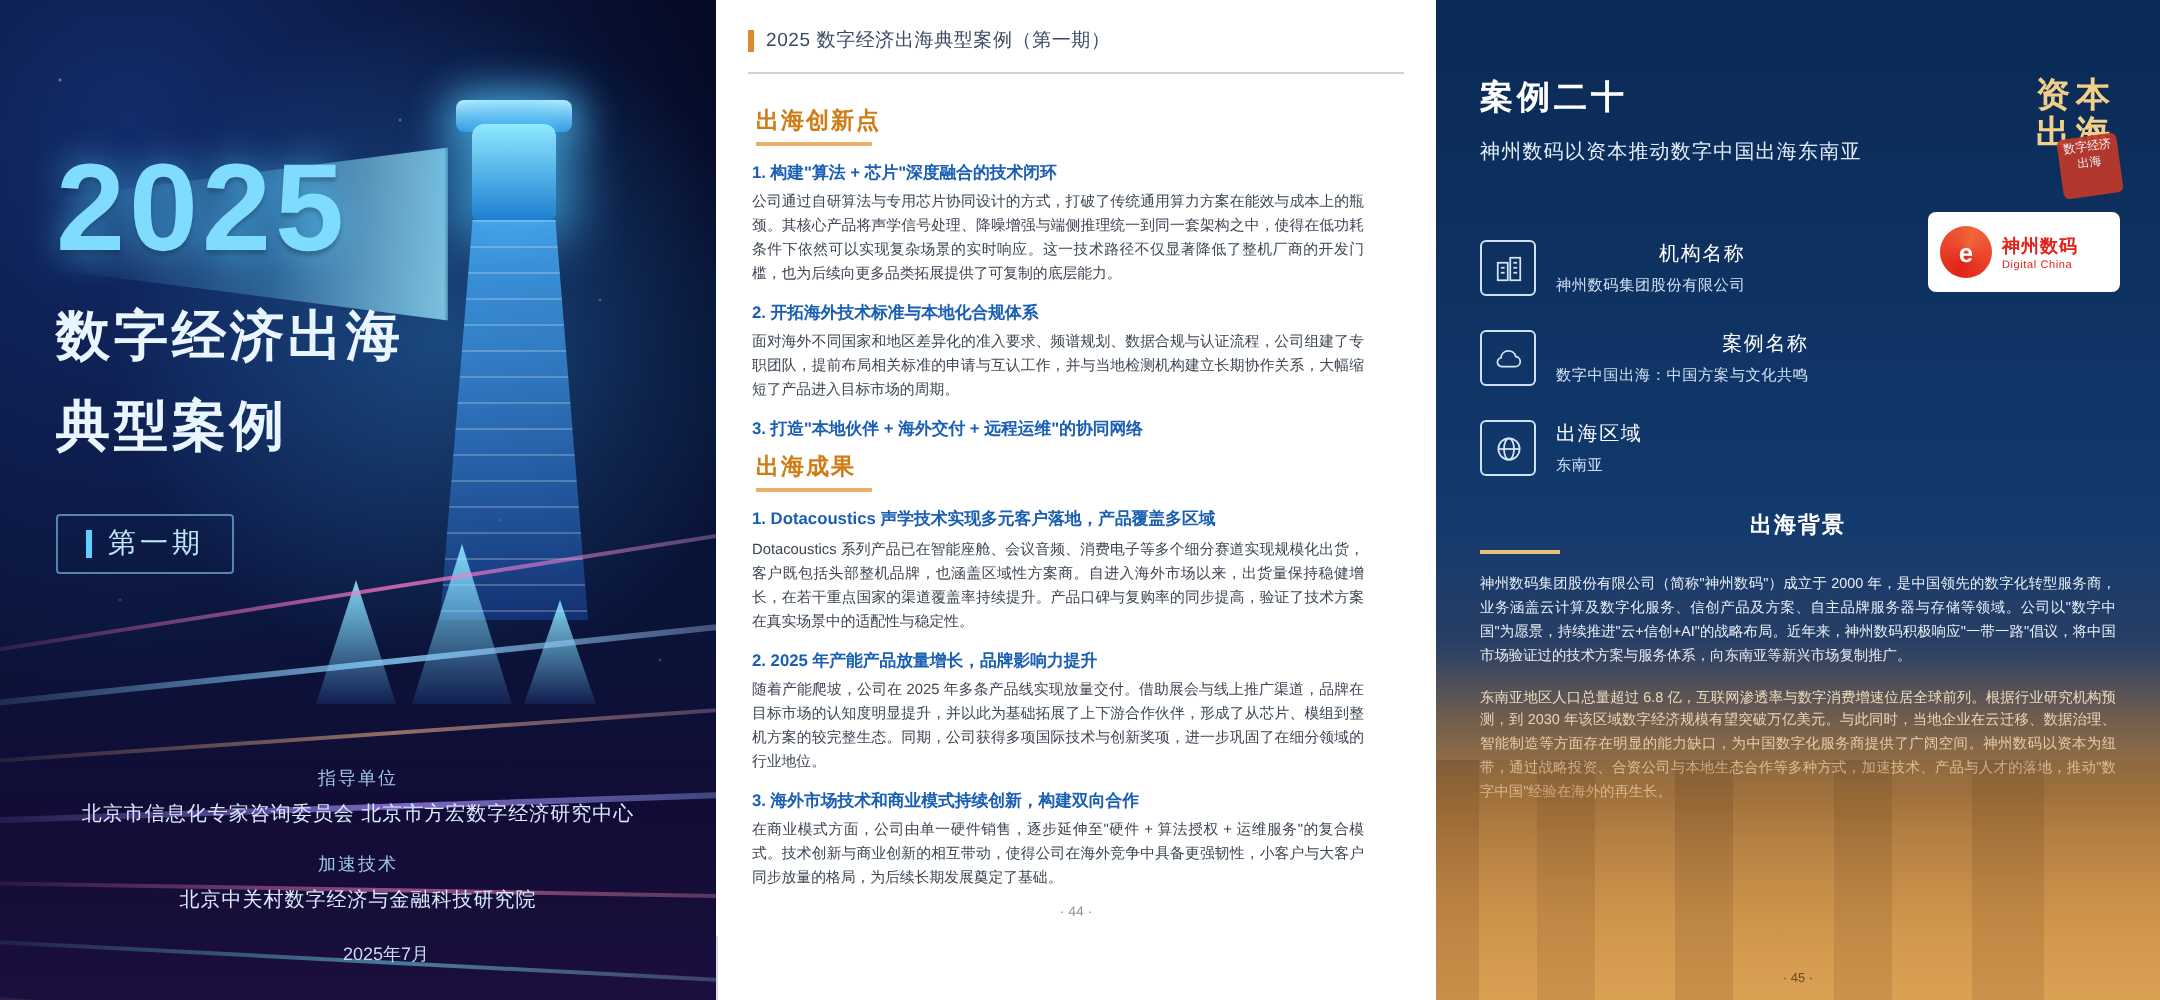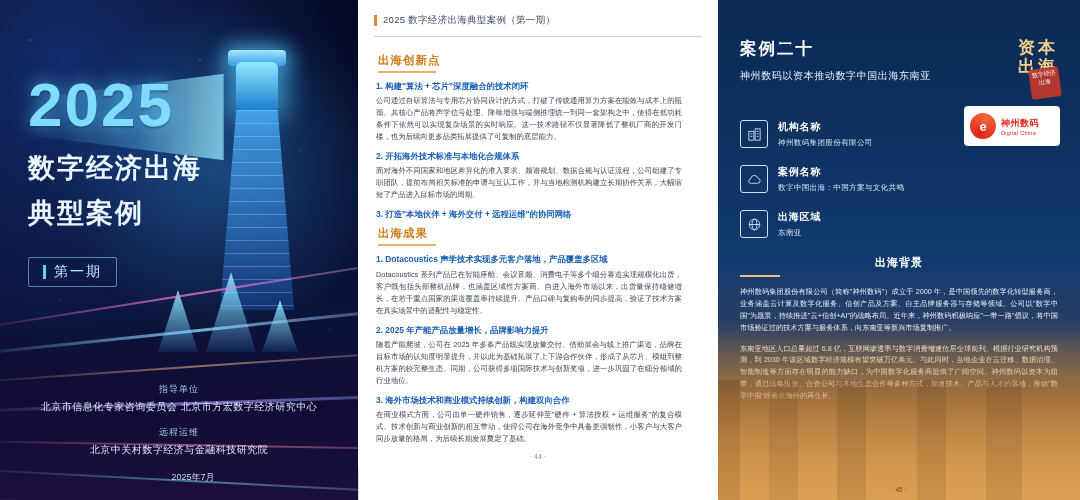--- a/index.html
+++ b/index.html
@@ -165,21 +165,21 @@
   .logo-text .lt1{font-size:9px;font-weight:bold;color:#e2231a;letter-spacing:.5px;}
   .logo-text .lt2{font-size:5.5px;color:#e2231a;letter-spacing:.3px;}
 
   .info-list{position:relative;margin:28px 0 0 0;padding:0 22px;}
   .info-row{display:flex;align-items:flex-start;gap:10px;margin-bottom:17px;}
   .ico{
     flex:0 0 26px;width:26px;height:26px;border:1.3px solid #cfe1f5;border-radius:3px;
     display:flex;align-items:center;justify-content:center;color:#d6e6f8;
   }
   .ico svg{width:15px;height:15px;fill:none;stroke:#d6e6f8;stroke-width:1.4;}
-  .info-k{font-size:10px;font-weight:bold;color:#ffffff;letter-spacing:.8px;}
+  .info-k{font-size:10px;font-weight:normal;color:#ffffff;letter-spacing:.8px;text-align:right;}
   .info-v{font-size:7.6px;color:#cfe0f3;margin-top:4px;letter-spacing:.3px;}
 
   .bg-h{margin:12px 22px 0 22px;font-size:11px;font-weight:bold;color:#ffffff;letter-spacing:1px;text-align:center;}
   .bg-h .uline{display:block;width:40px;height:2px;background:#e8c07a;margin-top:5px;}
   .bg-p{margin:9px 22px 0 22px;font-size:7.2px;line-height:1.65;color:#e7eef8;text-align:justify;}
   .bg-p.dim{color:#f3ead9;}
   .right-foot{position:absolute;left:0;right:0;bottom:7px;text-align:center;font-size:6.5px;color:#6e4a22;}
 
   .divider{position:absolute;top:0;bottom:0;width:1px;background:#d9dde3;}
 </style>
@@ -217,21 +217,21 @@
       <div class="ct-l2">典型案例</div>
       <div class="issue">
         <span class="bar"></span>
         <span>第一期</span>
       </div>
     </div>
 
     <div class="cover-foot">
       <div class="cf-label">指导单位</div>
       <div class="cf-orgs">北京市信息化专家咨询委员会    北京市方宏数字经济研究中心</div>
-      <div class="cf-label">远程运维</div>
+      <div class="cf-label">加速技术</div>
       <div class="cf-orgs">北京中关村数字经济与金融科技研究院</div>
       <div class="cf-date">2025年7月</div>
     </div>
   </section>
 
   <div class="divider" style="left:358px"></div>
 
   <section class="mid">
     <div class="mid-header">
       <span class="tick"></span>

